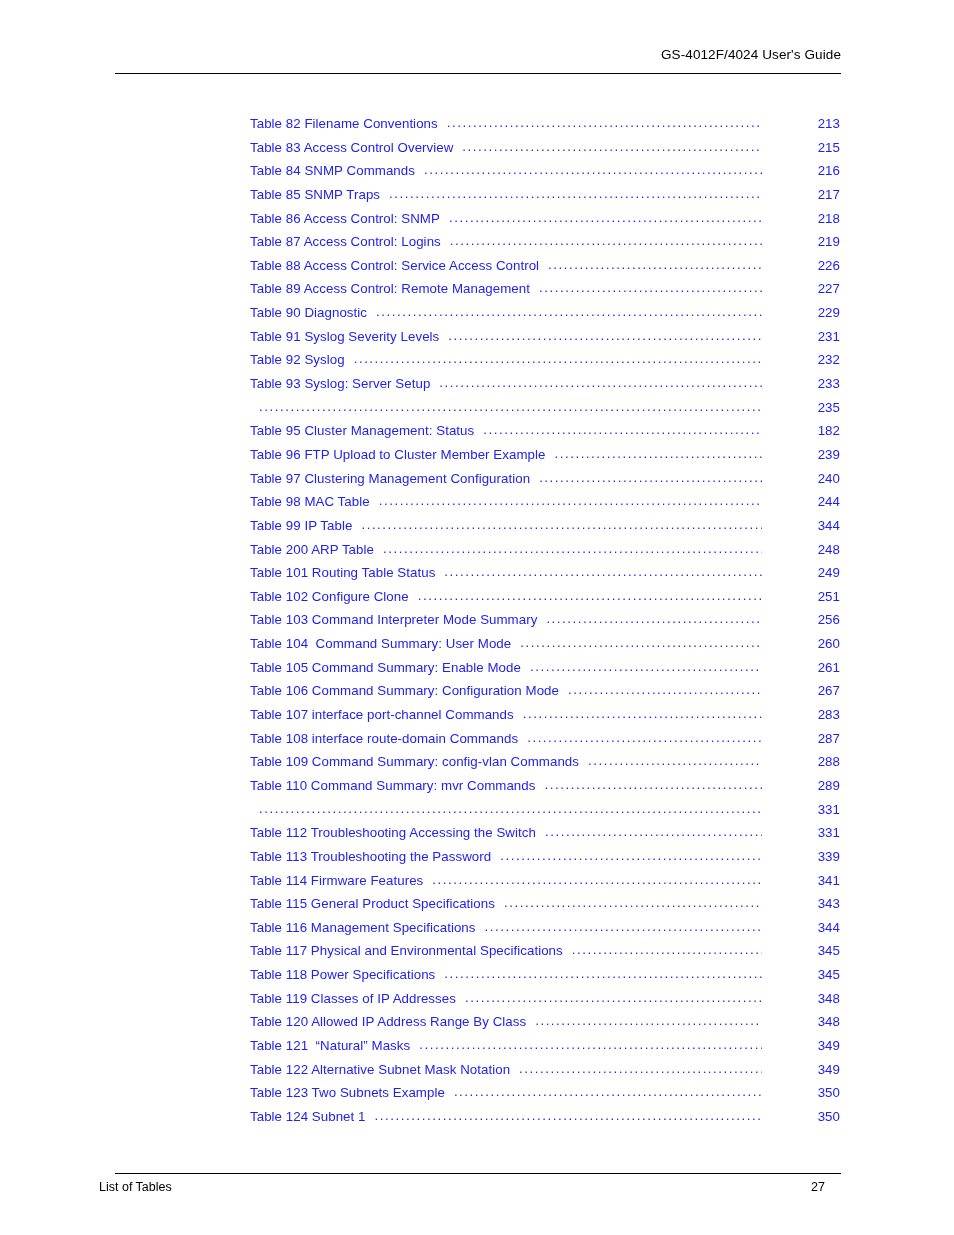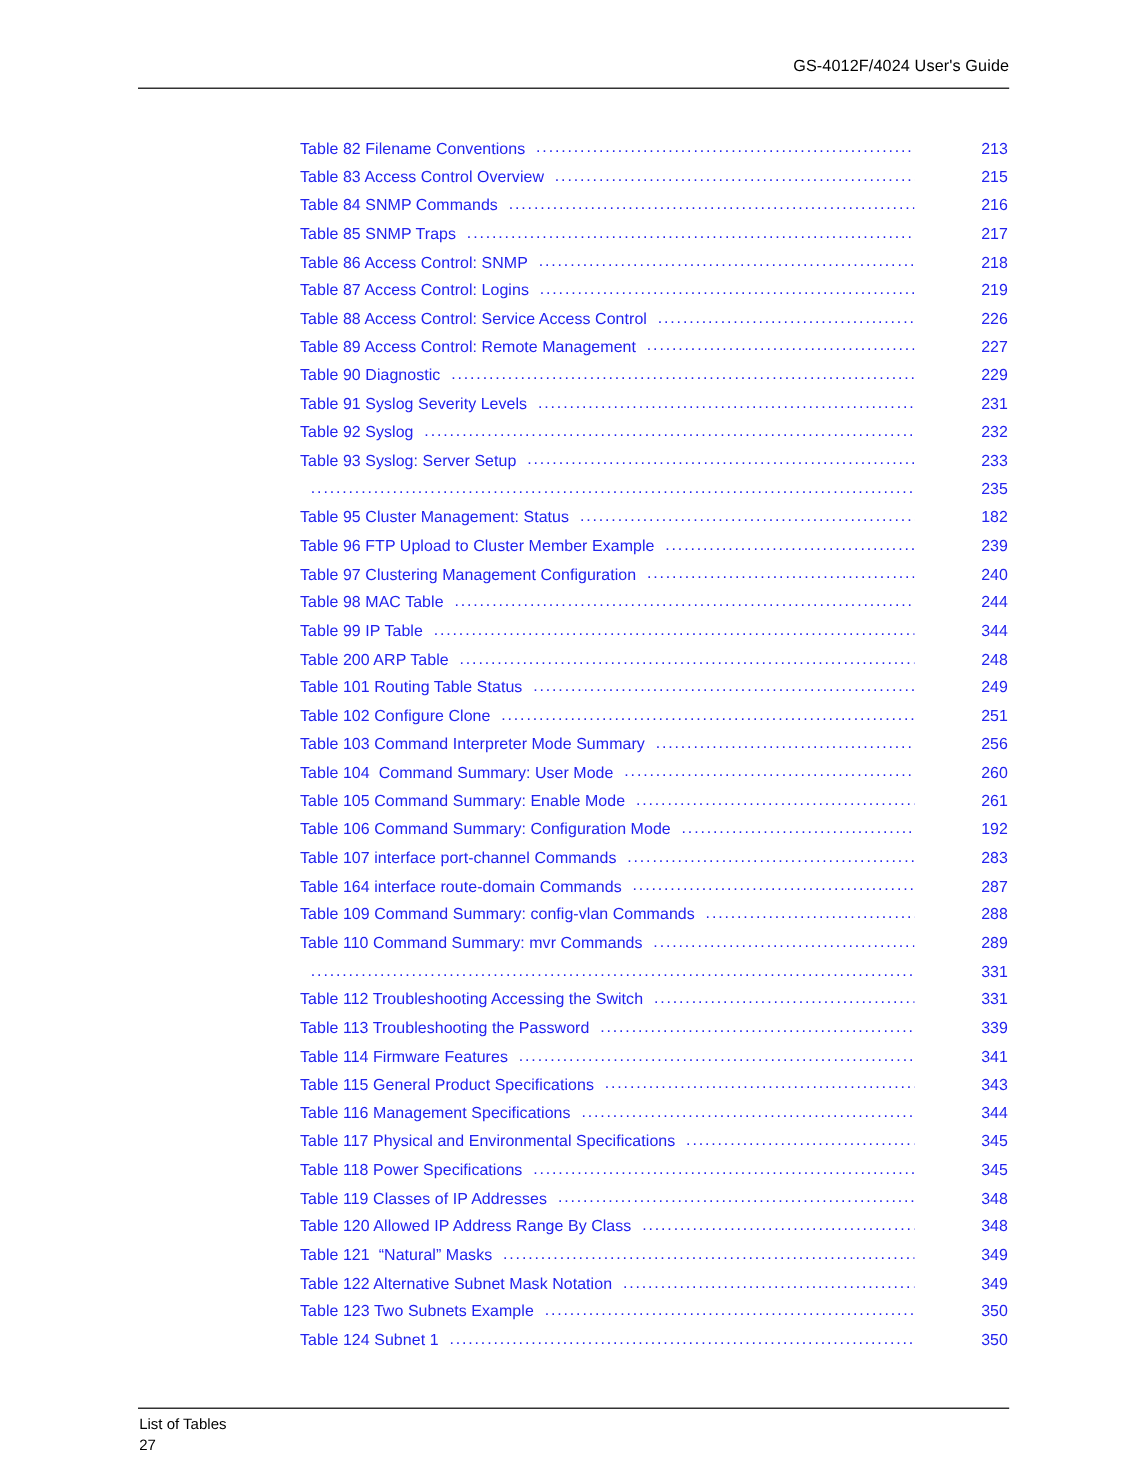--- a/index.html
+++ b/index.html
@@ -94,27 +94,26 @@
   .footer-rule {
     position: absolute;
     left: 115px;
     top: 1173px;
     width: 726px;
     height: 1px;
     background: #000000;
   }
   .page-footer {
     position: absolute;
-    left: 116px;
+    left: 99px;
     top: 1179px;
     width: 726px;
     display: flex;
     justify-content: space-between;
     align-items: baseline;
-    flex-direction: column;
   }
   .footer-left, .footer-right {
     font-size: 12.5px;
     color: #000000;
     line-height: 17px;
   }
 </style>
 </head>
 <body>
 
@@ -143,23 +142,23 @@
       <div class="toc-entry"><span class="toc-label">Table 96 FTP Upload to Cluster Member Example</span><span class="toc-gap"></span><span class="toc-leader">...................................................................................................................</span><span class="toc-page">239</span></div>
       <div class="toc-entry"><span class="toc-label">Table 97 Clustering Management Configuration</span><span class="toc-gap"></span><span class="toc-leader">...................................................................................................................</span><span class="toc-page">240</span></div>
       <div class="toc-entry"><span class="toc-label">Table 98 MAC Table</span><span class="toc-gap"></span><span class="toc-leader">...................................................................................................................</span><span class="toc-page">244</span></div>
       <div class="toc-entry"><span class="toc-label">Table 99 IP Table</span><span class="toc-gap"></span><span class="toc-leader">...................................................................................................................</span><span class="toc-page">344</span></div>
       <div class="toc-entry"><span class="toc-label">Table 200 ARP Table</span><span class="toc-gap"></span><span class="toc-leader">...................................................................................................................</span><span class="toc-page">248</span></div>
       <div class="toc-entry"><span class="toc-label">Table 101 Routing Table Status</span><span class="toc-gap"></span><span class="toc-leader">...................................................................................................................</span><span class="toc-page">249</span></div>
       <div class="toc-entry"><span class="toc-label">Table 102 Configure Clone</span><span class="toc-gap"></span><span class="toc-leader">...................................................................................................................</span><span class="toc-page">251</span></div>
       <div class="toc-entry"><span class="toc-label">Table 103 Command Interpreter Mode Summary</span><span class="toc-gap"></span><span class="toc-leader">...................................................................................................................</span><span class="toc-page">256</span></div>
       <div class="toc-entry"><span class="toc-label">Table 104  Command Summary: User Mode</span><span class="toc-gap"></span><span class="toc-leader">...................................................................................................................</span><span class="toc-page">260</span></div>
       <div class="toc-entry"><span class="toc-label">Table 105 Command Summary: Enable Mode</span><span class="toc-gap"></span><span class="toc-leader">...................................................................................................................</span><span class="toc-page">261</span></div>
-      <div class="toc-entry"><span class="toc-label">Table 106 Command Summary: Configuration Mode</span><span class="toc-gap"></span><span class="toc-leader">...................................................................................................................</span><span class="toc-page">192</span></div>
+      <div class="toc-entry"><span class="toc-label">Table 106 Command Summary: Configuration Mode</span><span class="toc-gap"></span><span class="toc-leader">...................................................................................................................</span><span class="toc-page">267</span></div>
       <div class="toc-entry"><span class="toc-label">Table 107 interface port-channel Commands</span><span class="toc-gap"></span><span class="toc-leader">...................................................................................................................</span><span class="toc-page">283</span></div>
-      <div class="toc-entry"><span class="toc-label">Table 164 interface route-domain Commands</span><span class="toc-gap"></span><span class="toc-leader">...................................................................................................................</span><span class="toc-page">287</span></div>
+      <div class="toc-entry"><span class="toc-label">Table 108 interface route-domain Commands</span><span class="toc-gap"></span><span class="toc-leader">...................................................................................................................</span><span class="toc-page">287</span></div>
       <div class="toc-entry"><span class="toc-label">Table 109 Command Summary: config-vlan Commands</span><span class="toc-gap"></span><span class="toc-leader">...................................................................................................................</span><span class="toc-page">288</span></div>
       <div class="toc-entry"><span class="toc-label">Table 110 Command Summary: mvr Commands</span><span class="toc-gap"></span><span class="toc-leader">...................................................................................................................</span><span class="toc-page">289</span></div>
       <div class="toc-entry"><span class="toc-gap"></span><span class="toc-leader">...................................................................................................................</span><span class="toc-page">331</span></div>
       <div class="toc-entry"><span class="toc-label">Table 112 Troubleshooting Accessing the Switch</span><span class="toc-gap"></span><span class="toc-leader">...................................................................................................................</span><span class="toc-page">331</span></div>
       <div class="toc-entry"><span class="toc-label">Table 113 Troubleshooting the Password</span><span class="toc-gap"></span><span class="toc-leader">...................................................................................................................</span><span class="toc-page">339</span></div>
       <div class="toc-entry"><span class="toc-label">Table 114 Firmware Features</span><span class="toc-gap"></span><span class="toc-leader">...................................................................................................................</span><span class="toc-page">341</span></div>
       <div class="toc-entry"><span class="toc-label">Table 115 General Product Specifications</span><span class="toc-gap"></span><span class="toc-leader">...................................................................................................................</span><span class="toc-page">343</span></div>
       <div class="toc-entry"><span class="toc-label">Table 116 Management Specifications</span><span class="toc-gap"></span><span class="toc-leader">...................................................................................................................</span><span class="toc-page">344</span></div>
       <div class="toc-entry"><span class="toc-label">Table 117 Physical and Environmental Specifications</span><span class="toc-gap"></span><span class="toc-leader">...................................................................................................................</span><span class="toc-page">345</span></div>
       <div class="toc-entry"><span class="toc-label">Table 118 Power Specifications</span><span class="toc-gap"></span><span class="toc-leader">...................................................................................................................</span><span class="toc-page">345</span></div>

